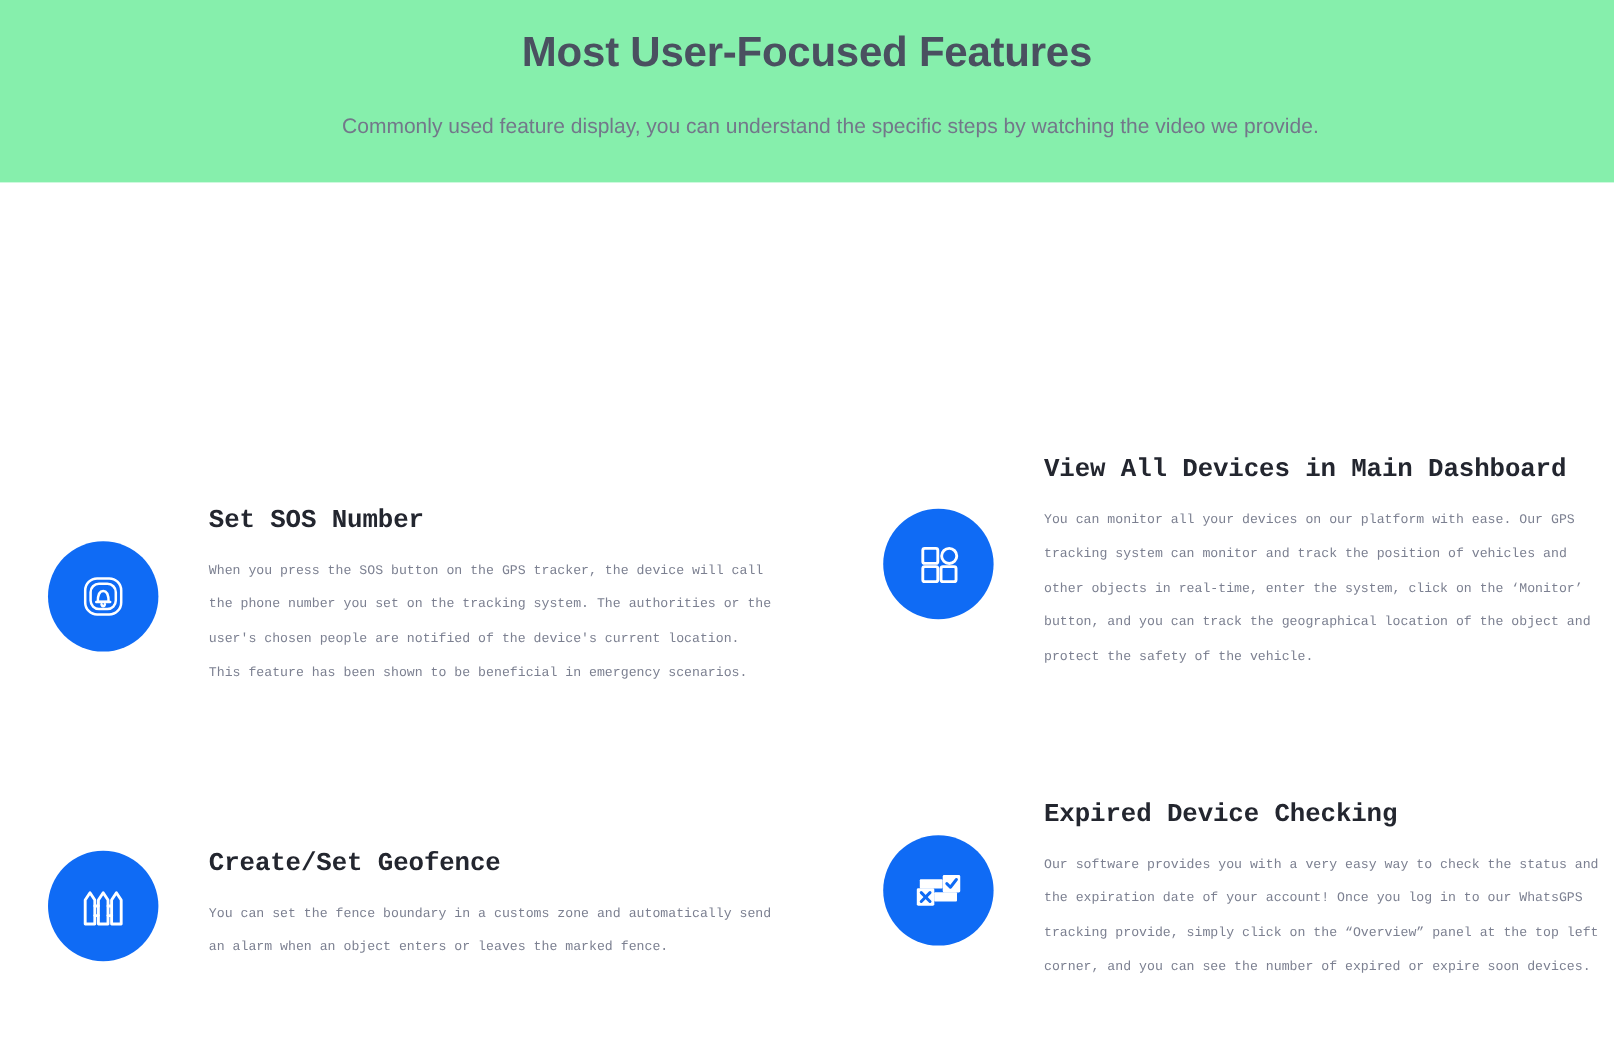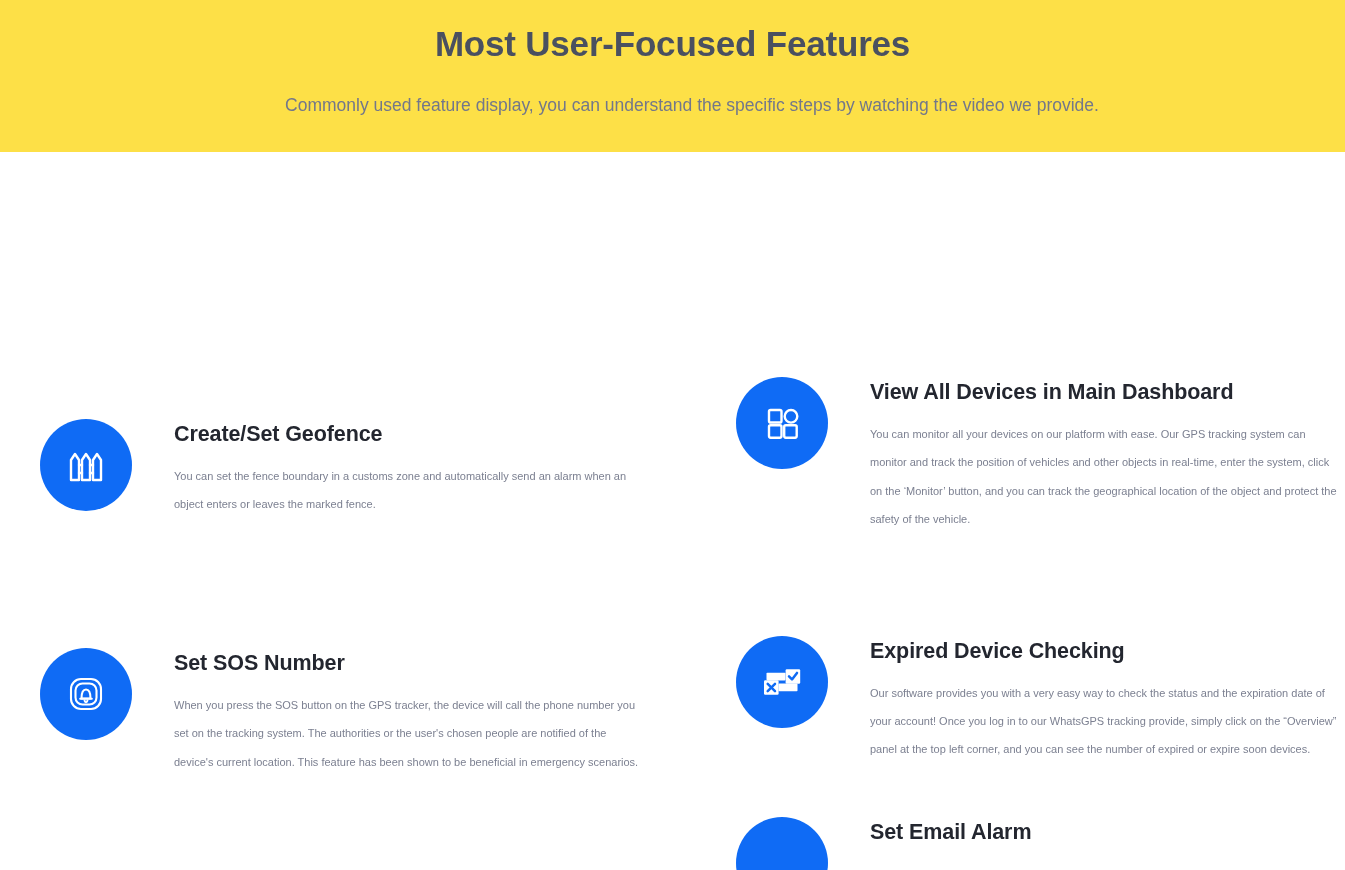--- a/index.html
+++ b/index.html
@@ -9,21 +9,21 @@
     height: 870px;
     background: #ffffff;
     font-family: "Liberation Sans", sans-serif;
     overflow: hidden;
   }
 
   
   .hero {
     width: 1345px;
     height: 152px;
-    background: #fde047;
+    background: #86efac;
     text-align: center;
     padding-top: 16px;
   }
 
   .hero-title {
     font-size: 35px;
     font-weight: 700;
     color: #4a5060;
     letter-spacing: -0.2px;
     line-height: 46px;
@@ -56,21 +56,22 @@
   .col {
     display: flex;
     flex-direction: column;
   }
 
   .col-left  { padding-left: 40px; padding-top: 267px; }
   .col-right { padding-left: 40px; padding-top: 225px; }
 
   .feature {
     display: flex;
-    align-items: flex-start;
+    align-items: center;
+    font-family: Liberation Mono, monospace;
   }
 
   
   .col-left  .feature:nth-child(1) { margin-bottom: 129px; }
   .col-left  .feature:nth-child(2) { margin-bottom: 83px; }
   .col-right .feature:nth-child(1) { margin-bottom: 54px; }
   .col-right .feature:nth-child(2) { margin-bottom: 53px; margin-top: 48px; }
 
   .icon-circle {
     flex: 0 0 auto;
@@ -117,49 +118,49 @@
   <div class="hero-subtitle">Commonly used feature display, you can understand the specific steps by watching the video we provide.</div>
 </div>
 
 <div class="features">
   <div class="grid">
 
     <div class="col col-left">
 
       <div class="feature align-mid">
         <div class="icon-circle">
+          <svg width="50" height="50" viewBox="0 0 50 50" fill="none" stroke="#ffffff" stroke-width="2.1" stroke-linejoin="round" stroke-linecap="round">
+            <rect x="10" y="10" width="30" height="30" rx="10"></rect>
+            <rect x="14.5" y="14.5" width="21" height="21" rx="7"></rect>
+            <path d="M20.5 29.5 C20.5 24 21.3 20.5 25 20.5 C28.7 20.5 29.5 24 29.5 29.5 Z"></path>
+            <line x1="19.2" y1="29.7" x2="30.8" y2="29.7"></line>
+            <path d="M23.6 31.6 C23.8 32.7 24.3 33.2 25 33.2 C25.7 33.2 26.2 32.7 26.4 31.6"></path>
+          </svg>
+        </div>
+        <div class="feature-body">
+          <div class="feature-title">Set SOS Number</div>
+          <div class="feature-desc">When you press the SOS button on the GPS tracker, the device will call the phone number you set on the tracking system. The authorities or the user's chosen people are notified of the device's current location. This feature has been shown to be beneficial in emergency scenarios.</div>
+        </div>
+      </div>
+
+      <div class="feature align-mid">
+        <div class="icon-circle">
           <svg width="50" height="50" viewBox="0 0 50 50" fill="none" stroke="#ffffff" stroke-width="2.4" stroke-linejoin="round" stroke-linecap="round">
             <path d="M10 20 L14 14 L18 20 L18 40 L10 40 Z"></path>
             <path d="M21 20 L25 14 L29 20 L29 40 L21 40 Z"></path>
             <path d="M32 20 L36 14 L40 20 L40 40 L32 40 Z"></path>
             <line x1="18" y1="25" x2="21" y2="25"></line>
             <line x1="29" y1="25" x2="32" y2="25"></line>
             <line x1="18" y1="33" x2="21" y2="33"></line>
             <line x1="29" y1="33" x2="32" y2="33"></line>
           </svg>
         </div>
         <div class="feature-body">
           <div class="feature-title">Create/Set Geofence</div>
           <div class="feature-desc">You can set the fence boundary in a customs zone and automatically send an alarm when an object enters or leaves the marked fence.</div>
-        </div>
-      </div>
-
-      <div class="feature align-mid">
-        <div class="icon-circle">
-          <svg width="50" height="50" viewBox="0 0 50 50" fill="none" stroke="#ffffff" stroke-width="2.1" stroke-linejoin="round" stroke-linecap="round">
-            <rect x="10" y="10" width="30" height="30" rx="10"></rect>
-            <rect x="14.5" y="14.5" width="21" height="21" rx="7"></rect>
-            <path d="M20.5 29.5 C20.5 24 21.3 20.5 25 20.5 C28.7 20.5 29.5 24 29.5 29.5 Z"></path>
-            <line x1="19.2" y1="29.7" x2="30.8" y2="29.7"></line>
-            <path d="M23.6 31.6 C23.8 32.7 24.3 33.2 25 33.2 C25.7 33.2 26.2 32.7 26.4 31.6"></path>
-          </svg>
-        </div>
-        <div class="feature-body">
-          <div class="feature-title">Set SOS Number</div>
-          <div class="feature-desc">When you press the SOS button on the GPS tracker, the device will call the phone number you set on the tracking system. The authorities or the user's chosen people are notified of the device's current location. This feature has been shown to be beneficial in emergency scenarios.</div>
         </div>
       </div>
 
     </div>
 
     <div class="col col-right">
 
       <div class="feature align-mid">
         <div class="icon-circle">
           <svg width="50" height="50" viewBox="0 0 50 50" fill="none" stroke="#ffffff" stroke-width="2.4" stroke-linejoin="round">

